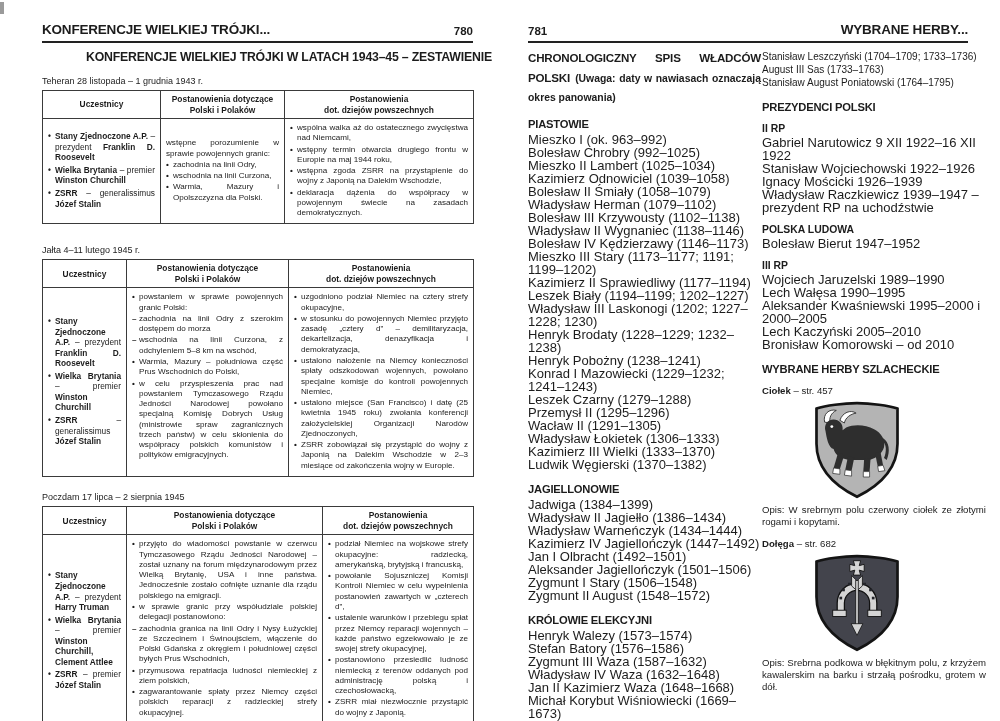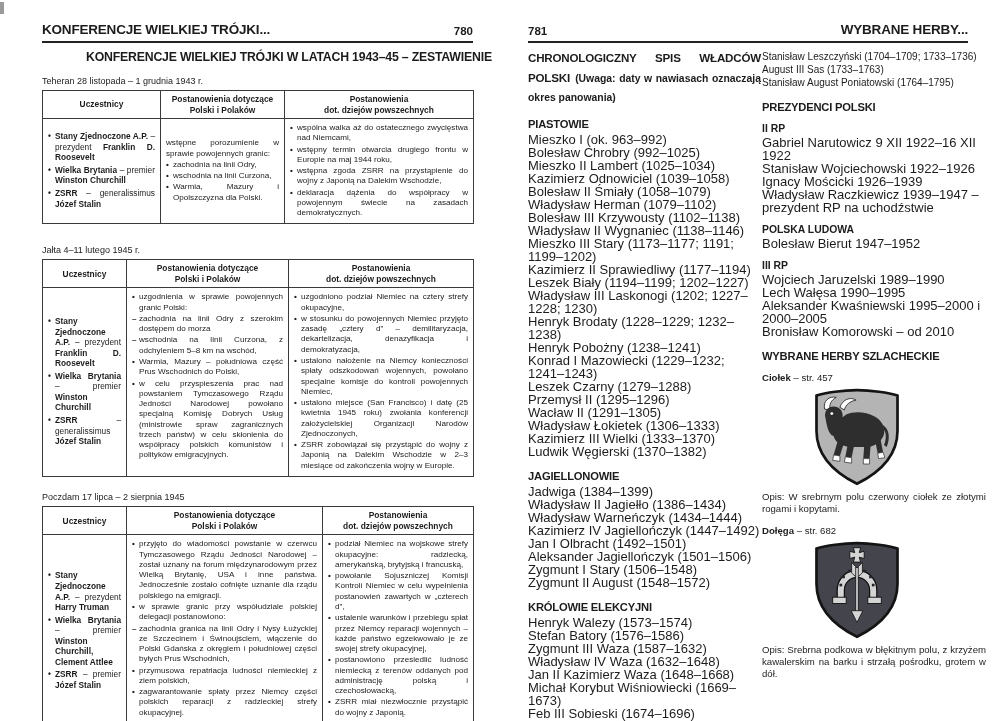--- a/index.html
+++ b/index.html
@@ -158,21 +158,21 @@
                 <span class="tx"><b>Wielka Brytania</b> – premier <b>Winston Churchill</b></span>
               </div>
               <div class="item">
                 <span class="mk">•</span>
                 <span class="tx"><b>ZSRR</b> – generalissimus <b>Józef Stalin</b></span>
               </div>
             </td>
             <td class="c2">
               <div class="item">
                 <span class="mk">•</span>
-                <span class="tx">uzgodnienia w sprawie powojennych granic Polski:</span>
+                <span class="tx">powstaniem w sprawie powojennych granic Polski:</span>
               </div>
               <div class="item">
                 <span class="mk">–</span>
                 <span class="tx">zachodnia na linii Odry z szerokim dostępem do morza</span>
               </div>
               <div class="item">
                 <span class="mk">–</span>
                 <span class="tx">wschodnia na linii Curzona, z odchyleniem 5–8 km na wschód,</span>
               </div>
               <div class="item">
@@ -304,20 +304,21 @@
         <div class="sec-h">PIASTOWIE</div>
         <div class="rlist">
           <div>Mieszko I (ok. 963–992)</div>
           <div>Bolesław Chrobry (992–1025)</div>
           <div>Mieszko II Lambert (1025–1034)</div>
           <div>Kazimierz Odnowiciel (1039–1058)</div>
           <div>Bolesław II Śmiały (1058–1079)</div>
           <div>Władysław Herman (1079–1102)</div>
           <div>Bolesław III Krzywousty (1102–1138)</div>
           <div>Władysław II Wygnaniec (1138–1146)</div>
+          <div>Bolesław IV Kędzierzawy (1146–1173)</div>
           <div>Mieszko III Stary (1173–1177; 1191; 1199–1202)</div>
           <div>Kazimierz II Sprawiedliwy (1177–1194)</div>
           <div>Leszek Biały (1194–1199; 1202–1227)</div>
           <div>Władysław III Laskonogi (1202; 1227–1228; 1230)</div>
           <div>Henryk Brodaty (1228–1229; 1232–1238)</div>
           <div>Henryk Pobożny (1238–1241)</div>
           <div>Konrad I Mazowiecki (1229–1232; 1241–1243)</div>
           <div>Leszek Czarny (1279–1288)</div>
           <div>Przemysł II (1295–1296)</div>
           <div>Wacław II (1291–1305)</div>
@@ -368,20 +369,21 @@
         </div>
         <div class="grp-h">POLSKA LUDOWA</div>
         <div class="rlist">
           <div>Bolesław Bierut 1947–1952</div>
         </div>
         <div class="grp-h">III RP</div>
         <div class="rlist">
           <div>Wojciech Jaruzelski 1989–1990</div>
           <div>Lech Wałęsa 1990–1995</div>
           <div>Aleksander Kwaśniewski 1995–2000 i 2000–2005</div>
+          <div>Lech Kaczyński 2005–2010</div>
           <div>Bronisław Komorowski – od 2010</div>
         </div>
       </div>
 
     <div class="sec-h">WYBRANE HERBY SZLACHECKIE</div>
 
     <div class="coat-label">
       <b>Ciołek</b><span> – str. 457</span>
     </div>
     <div class="shield-wrap">

